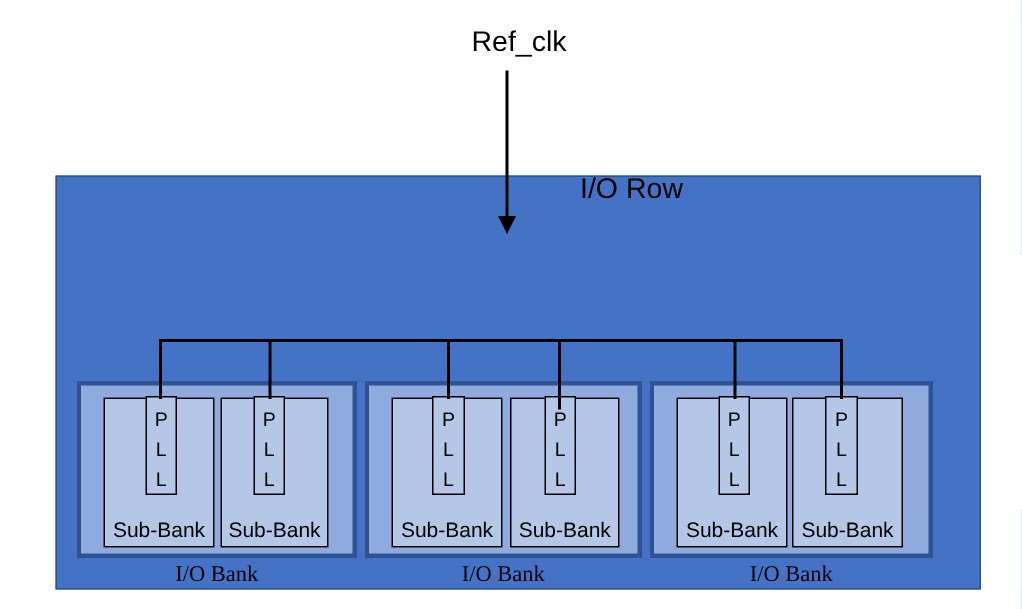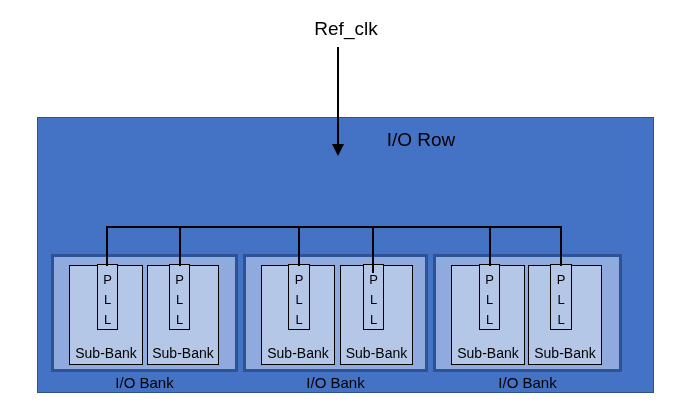--- a/index.html
+++ b/index.html
@@ -12,21 +12,21 @@
     top:17px;left:346px;transform:translateX(-50%);
     font-size:19px;line-height:24px;color:var(--text,#000);white-space:nowrap;
   }
   .outer-row{
     left:37px;top:117px;width:617px;height:276px;
     background:var(--row-fill,#4472C4);
     border:1px solid var(--row-border,#2F528F);
     box-sizing:border-box;
   }
   .io-row-label{
-    left:421px;top:122px;height:36px;line-height:36px;transform:translateX(-50%);
+    left:421px;top:109px;height:36px;line-height:36px;transform:translateX(-50%);
     font-size:19px;color:var(--text,#000);white-space:nowrap;
   }
   .clock-network{
     left:37px;top:153px;width:617px;height:71px;
     background:var(--network-fill,#70AD47);
     border:1px solid var(--network-border,#548235);
     box-sizing:border-box;
     display:flex;align-items:center;justify-content:center;
   }
   .clock-network-label{
@@ -71,21 +71,21 @@
   .p4{left:363px;width:21px;}
   .p5{left:479px;width:21px;}
   .p6{left:550px;width:22px;}
   .pll-label{
     writing-mode:vertical-rl;text-orientation:upright;
     font-size:13px;letter-spacing:5px;line-height:1;
     padding-top:7px;color:var(--text,#000);
   }
   .io-bank-label{
     top:374px;height:18px;line-height:18px;text-align:center;
-    font-size:15px;color:var(--text,#000);white-space:nowrap;
+    font-size:15px;color:var(--text,#000);white-space:nowrap;font-family:Liberation Serif, serif;
   }
   .ibl1{left:51px;width:187px;}
   .ibl2{left:243px;width:185px;}
   .ibl3{left:433px;width:189px;}
   .wires{left:0;top:0;width:681px;height:406px;pointer-events:none;}
 </style>
 </head>
 <body>
 
 <div class="canvas">

